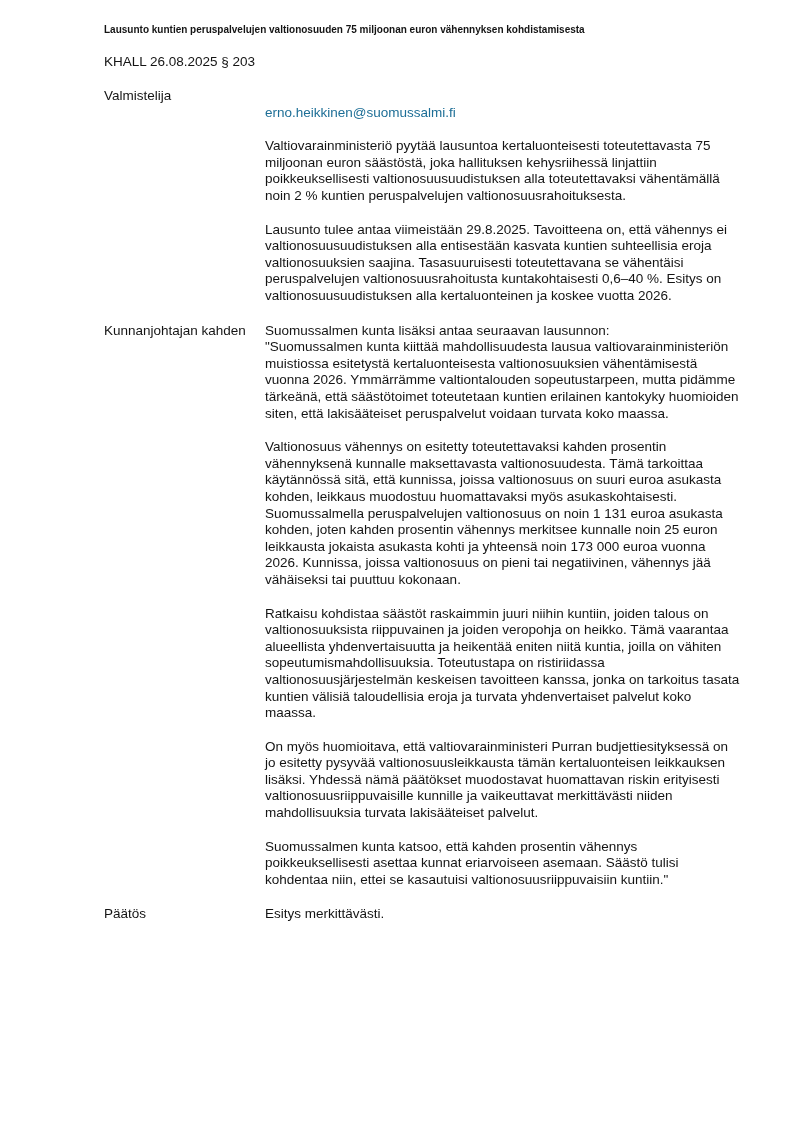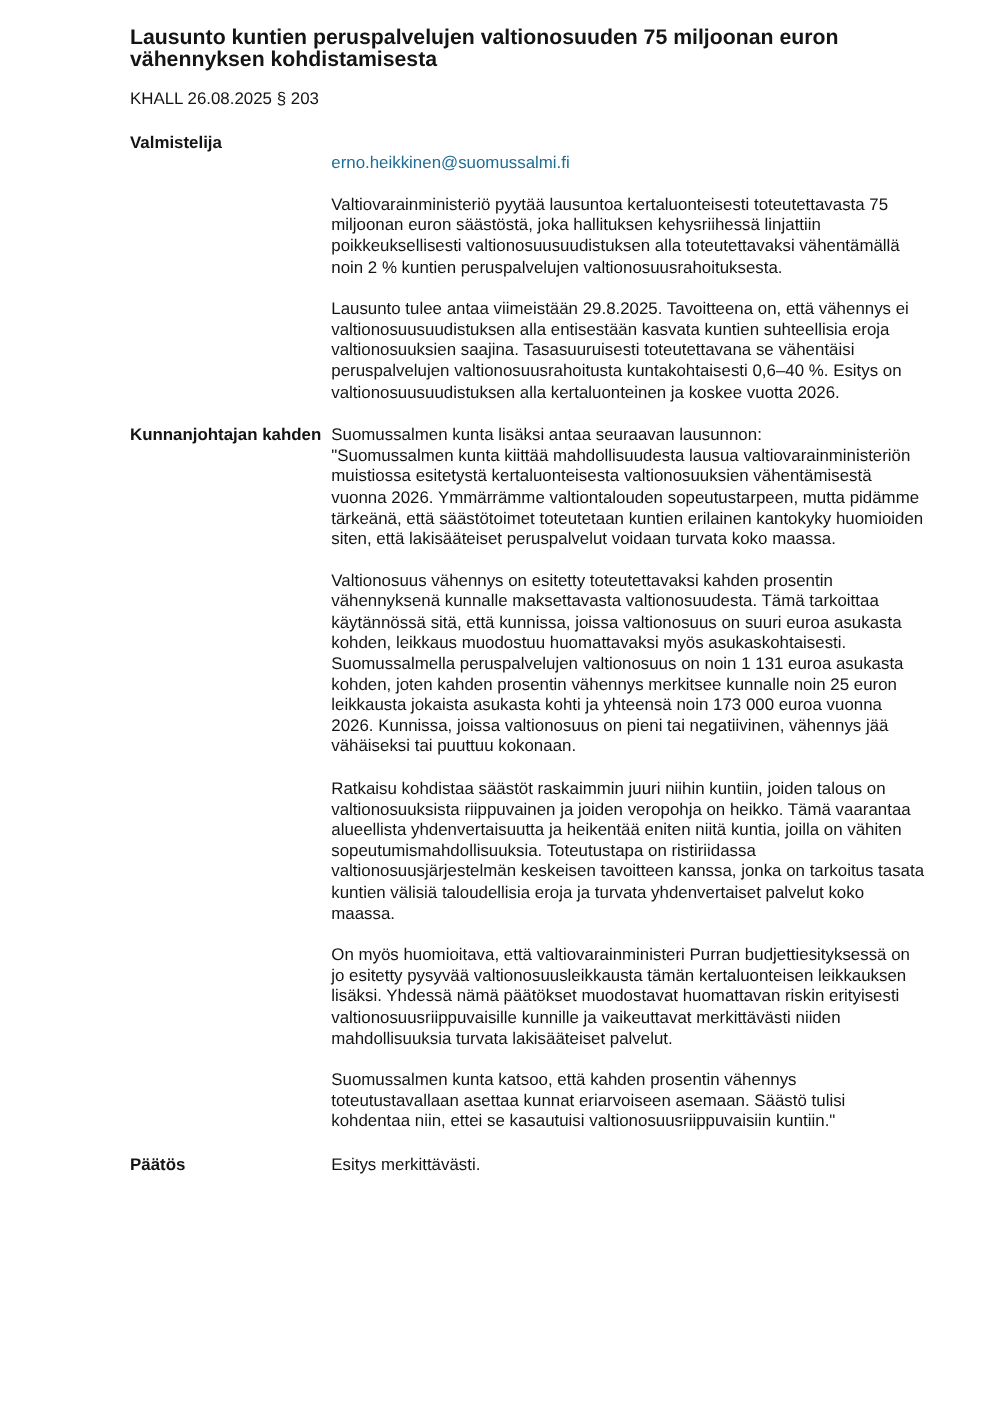--- a/index.html
+++ b/index.html
@@ -13,40 +13,40 @@
     line-height: 16.6px;
     color: #141414;
     overflow: hidden;
   }
   .page {
     width: 794px;
     height: 1122px;
     padding: 21px 54px 0 104px;
   }
   .doc-title {
-    font-size: 17px;
+    font-size: 10px;
     font-weight: bold;
     line-height: 17.5px;
     max-width: 600px;
     margin: 0;
   }
   .meta-line {
     margin-top: 15px;
   }
   .meta-line + .meta-line {
     margin-top: 17px;
   }
   .section {
     display: grid;
     grid-template-columns: 161px 1fr;
     align-items: start;
     margin-top: 18px;
   }
   .section-label {
-    font-weight: bold;
+    font-weight: normal;
     padding-right: 4px;
   }
   .section-content {
     max-width: 478px;
   }
   .section-content p {
     margin: 17px 0 0 0;
   }
   .section-content > :first-child {
     margin-top: 0;
@@ -85,21 +85,21 @@
   </div>
 
   <div class="section">
     <div class="section-label">Kunnanjohtajan kahden</div>
     <div class="section-content">
       <p>Suomussalmen kunta lisäksi antaa seuraavan lausunnon:</p>
       <p class="tight">"Suomussalmen kunta kiittää mahdollisuudesta lausua valtiovarainministeriön muistiossa esitetystä kertaluonteisesta valtionosuuksien vähentämisestä vuonna 2026. Ymmärrämme valtiontalouden sopeutustarpeen, mutta pidämme tärkeänä, että säästötoimet toteutetaan kuntien erilainen kantokyky huomioiden siten, että lakisääteiset peruspalvelut voidaan turvata koko maassa.</p>
       <p>Valtionosuus vähennys on esitetty toteutettavaksi kahden prosentin vähennyksenä kunnalle maksettavasta valtionosuudesta. Tämä tarkoittaa käytännössä sitä, että kunnissa, joissa valtionosuus on suuri euroa asukasta kohden, leikkaus muodostuu huomattavaksi myös asukaskohtaisesti. Suomussalmella peruspalvelujen valtionosuus on noin 1 131 euroa asukasta kohden, joten kahden prosentin vähennys merkitsee kunnalle noin 25 euron leikkausta jokaista asukasta kohti ja yhteensä noin 173 000 euroa vuonna 2026. Kunnissa, joissa valtionosuus on pieni tai negatiivinen, vähennys jää vähäiseksi tai puuttuu kokonaan.</p>
       <p>Ratkaisu kohdistaa säästöt raskaimmin juuri niihin kuntiin, joiden talous on valtionosuuksista riippuvainen ja joiden veropohja on heikko. Tämä vaarantaa alueellista yhdenvertaisuutta ja heikentää eniten niitä kuntia, joilla on vähiten sopeutumismahdollisuuksia. Toteutustapa on ristiriidassa valtionosuusjärjestelmän keskeisen tavoitteen kanssa, jonka on tarkoitus tasata kuntien välisiä taloudellisia eroja ja turvata yhdenvertaiset palvelut koko maassa.</p>
       <p>On myös huomioitava, että valtiovarainministeri Purran budjettiesityksessä on jo esitetty pysyvää valtionosuusleikkausta tämän kertaluonteisen leikkauksen lisäksi. Yhdessä nämä päätökset muodostavat huomattavan riskin erityisesti valtionosuusriippuvaisille kunnille ja vaikeuttavat merkittävästi niiden mahdollisuuksia turvata lakisääteiset palvelut.</p>
-      <p>Suomussalmen kunta katsoo, että kahden prosentin vähennys toteutustavallaan asettaa kunnat eriarvoiseen asemaan. Säästö tulisi kohdentaa niin, ettei se kasautuisi valtionosuusriippuvaisiin kuntiin."</p>
+      <p>Suomussalmen kunta katsoo, että kahden prosentin vähennys poikkeuksellisesti asettaa kunnat eriarvoiseen asemaan. Säästö tulisi kohdentaa niin, ettei se kasautuisi valtionosuusriippuvaisiin kuntiin."</p>
     </div>
   </div>
 
   <div class="section">
     <div class="section-label">Päätös</div>
     <div class="section-content">
       <p>Esitys merkittävästi.</p>
     </div>
   </div>
 

